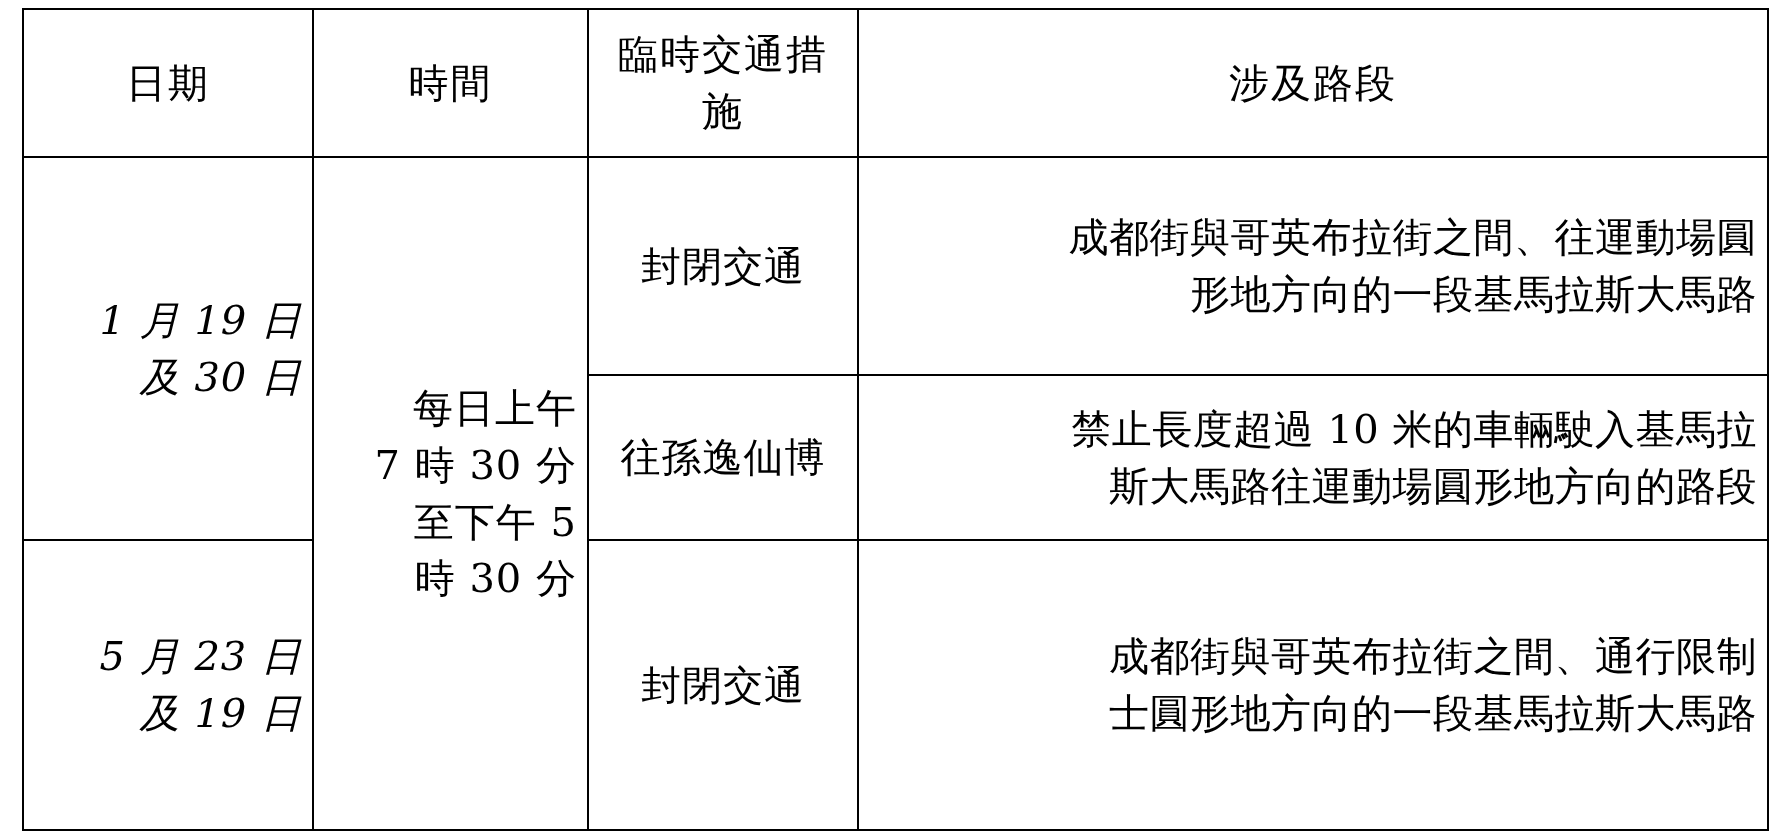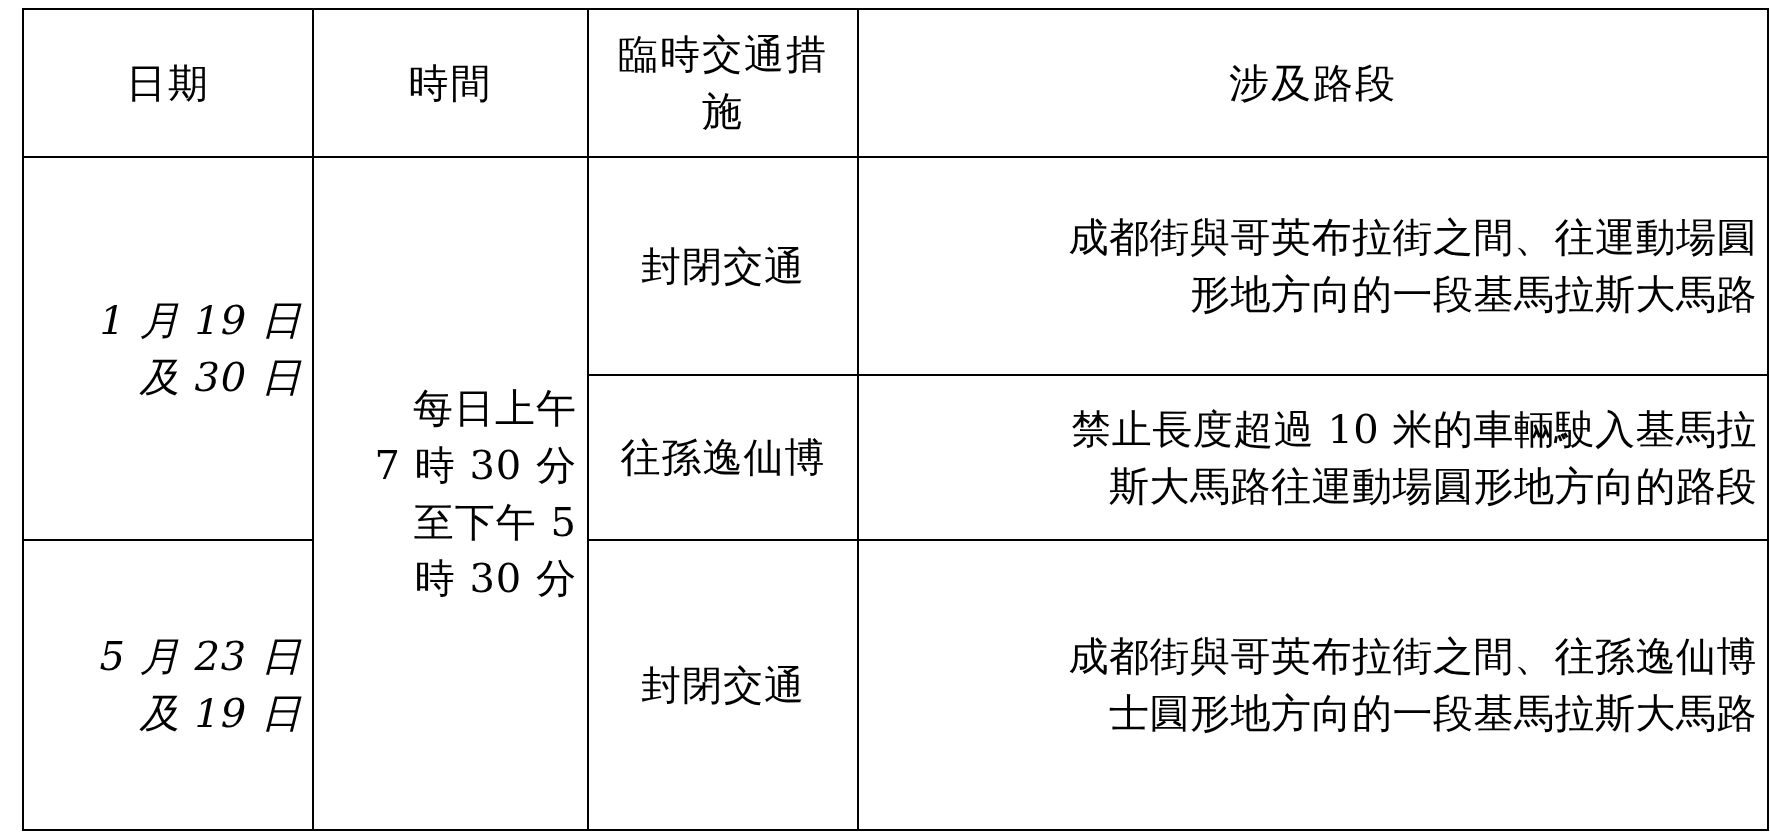--- a/index.html
+++ b/index.html
@@ -108,19 +108,19 @@
         </td>
       </tr>
 
       <tr class="row-c">
         <td class="cell-date">
           <span class="two-line">5 月 23 日</span>
           <span class="two-line">及 19 日</span>
         </td>
         <td class="cell-meas">封閉交通</td>
         <td class="cell-road">
-          <span class="two-line">成都街與哥英布拉街之間、往孫逸仙博</span>
+          <span class="two-line">成都街與哥英布拉街之間、通行限制</span>
           <span class="two-line">士圓形地方向的一段基馬拉斯大馬路</span>
         </td>
       </tr>
     </tbody>
   </table>
 </div>
 
 </body></html>

